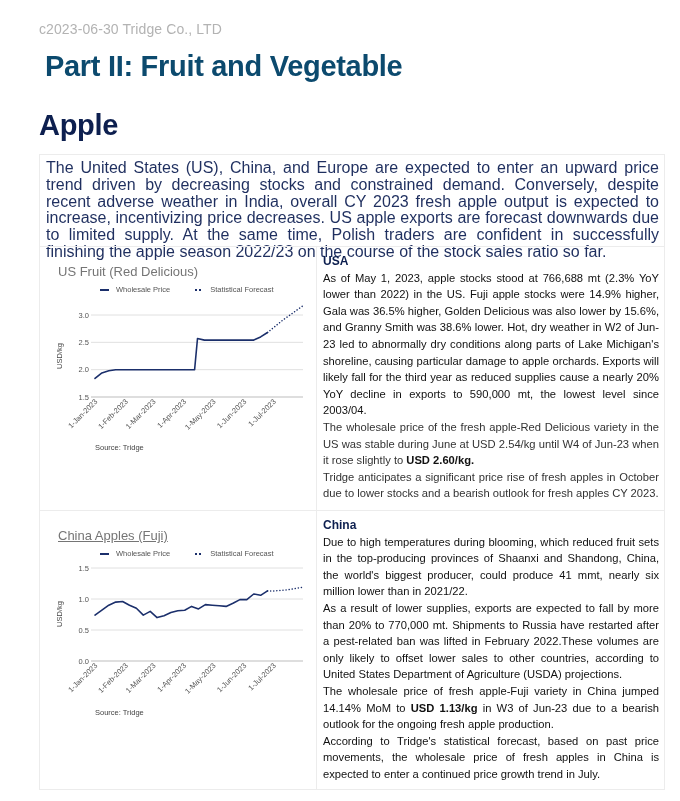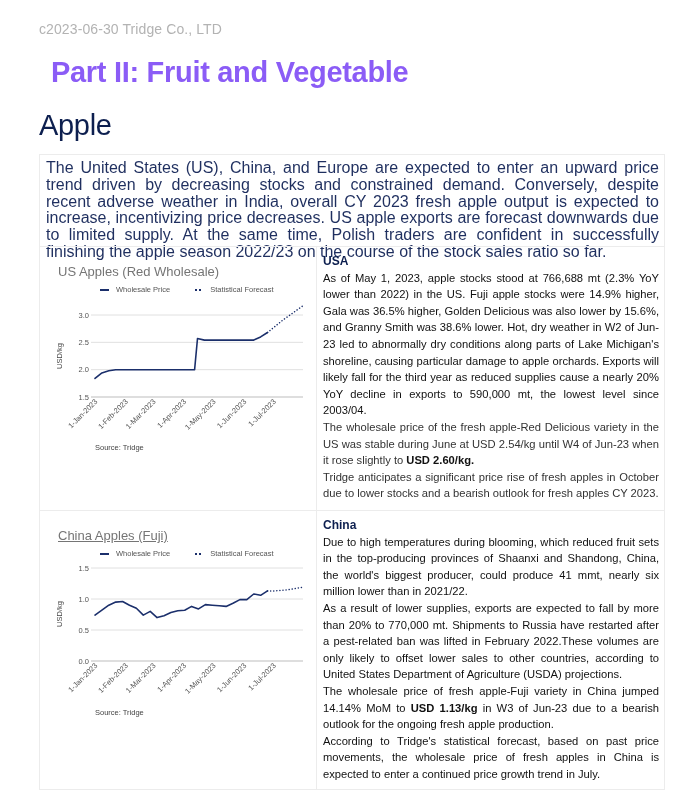--- a/index.html
+++ b/index.html
@@ -1,20 +1,20 @@
 <!DOCTYPE html>
 <html><head>
 <meta charset="utf-8">
 <style>
   html, body { margin: 0; padding: 0; background: #ffffff; }
   body { width: 680px; height: 801px; position: relative; overflow: hidden;
          font-family: "Liberation Sans", "DejaVu Sans", sans-serif; }
   .copyright { position: absolute; left: 39px; top: 21px; font-size: 14px; color: #b3b3b3; letter-spacing: 0.1px; }
-  .h1 { position: absolute; left: 39px; top: 44px; margin: 12px; font-size: 29px; font-weight: bold; color: #8b5cf6; letter-spacing: -0.3px; }
-  .h2 { position: absolute; left: 39px; top: 109px; margin: 0; font-size: 29px; font-weight: normal; color: #0d1f4f; letter-spacing: -0.3px; }
+  .h1 { position: absolute; left: 39px; top: 44px; margin: 6px; font-size: 29px; font-weight: bold; color: #0c4a6e; letter-spacing: -0.3px; }
+  .h2 { position: absolute; left: 39px; top: 109px; margin: 0; font-size: 29px; font-weight: bold; color: #0d1f4f; letter-spacing: -0.3px; }
   .frame { position: absolute; left: 39px; top: 154px; width: 626px; height: 636px;
            border: 1px solid #ececec; box-sizing: border-box; }
   .intro { position: absolute; left: 46px; top: 160px; width: 613px;
            font-size: 16px; line-height: 16.8px; color: #1f2f5f; text-align: justify; }
   .hline { position: absolute; height: 1px; background: #ececec; }
   .vline { position: absolute; width: 1px; background: #ececec; }
   .cell-text { position: absolute; left: 323px; width: 336px; font-size: 11.2px; line-height: 16.6px; text-align: justify; }
   .cell-text .sec-title { color: #0d1f4f; font-weight: bold; font-size: 12px; }
   .cell-text p { margin: 0; }
   .p-dark { color: #111111; }
@@ -38,21 +38,21 @@
 <h1 class="h1">Part II: Fruit and Vegetable</h1>
 <h2 class="h2">Apple</h2>
 
 <div class="frame"></div>
 <div class="intro">The United States (US), China, and Europe are expected to enter an upward price trend driven by decreasing stocks and constrained demand. Conversely, despite recent adverse weather in India, overall CY 2023 fresh apple output is expected to increase, incentivizing price decreases. US apple exports are forecast downwards due to limited supply. At the same time, Polish traders are confident in successfully finishing the apple season 2022/23 on the course of the stock sales ratio so far.</div>
 
 <div class="hline" style="left:40px; top:246px; width:624px;"></div>
 <div class="hline" style="left:40px; top:510px; width:624px;"></div>
 <div class="vline" style="left:316px; top:247px; height:542px;"></div>
 
-<div class="chart-title" style="top:264px;">US Apples (Red Wholesale)</div>
+<div class="chart-title" style="top:264px;">US Fruit (Red Delicious)</div>
 <div class="legend" style="top:285px;">
   <span class="sw-solid"></span>
   <span>Wholesale Price</span>
   <span class="gap"></span>
   <span class="sw-dot"></span>
   <span>Statistical Forecast</span>
 </div>
 <div class="source" style="top:443px;">Source: Tridge</div>
 
 <div class="chart-title" style="top:528px;text-decoration:underline;">China Apples (Fuji)</div>

